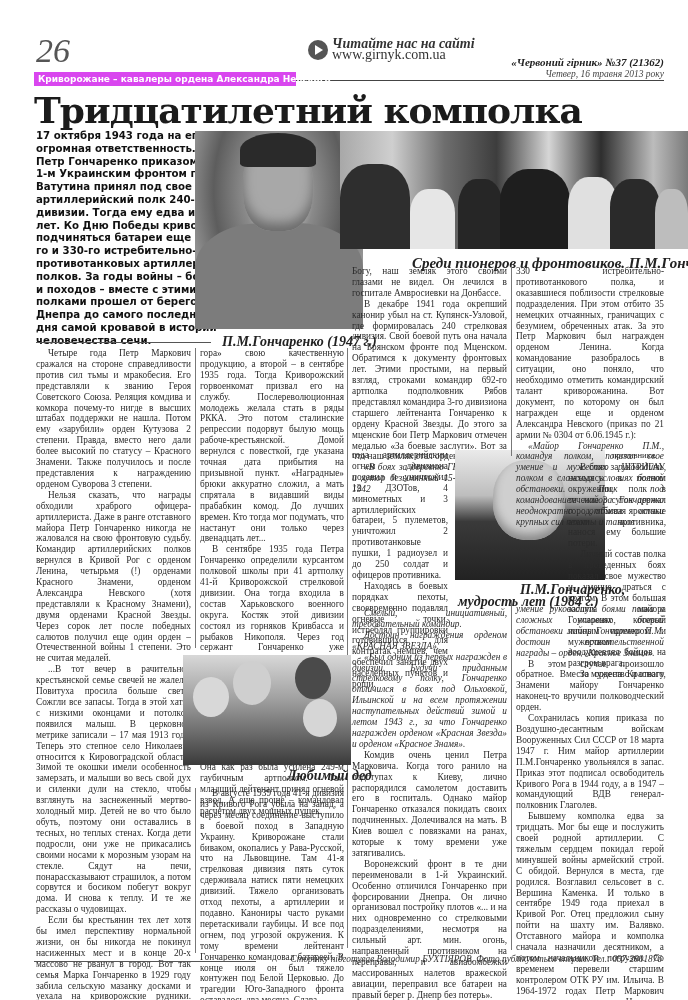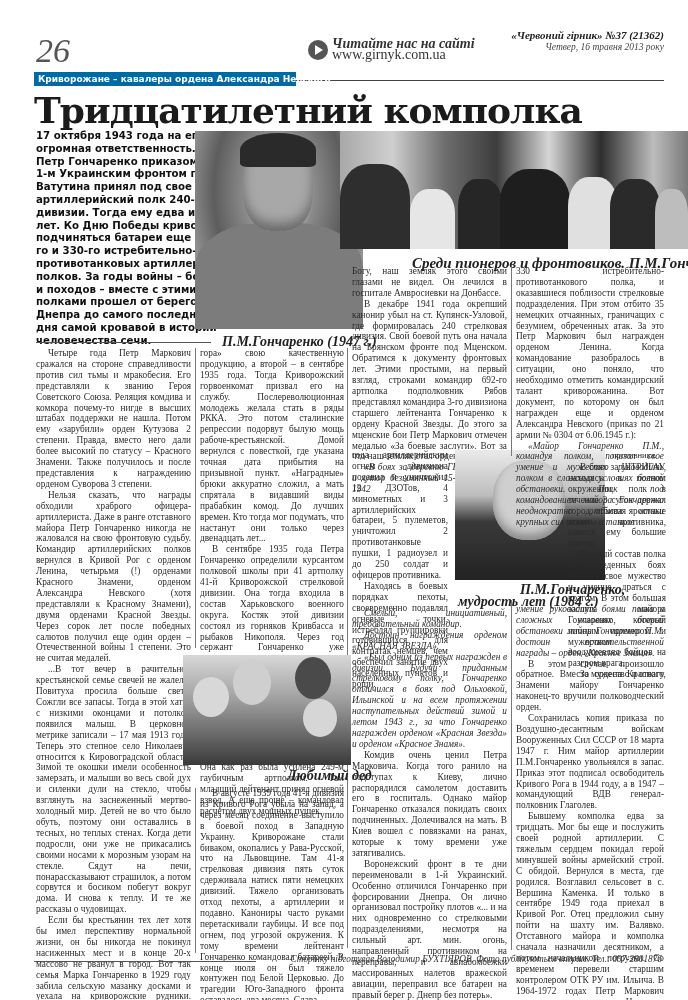--- a/index.html
+++ b/index.html
@@ -7,25 +7,25 @@
   .page { position: absolute; left: 0; top: 0; width: 608px; height: 1000px; }
 
   
   .hdr { position: absolute; left: 34px; top: 28px; width: 630px; height: 52px; border-bottom: 1.5px solid #444; }
   .pnum { position: absolute; left: 2px; top: 4px; font-family: "Liberation Serif", serif; font-style: italic; font-size: 34px; color: #555; }
   .section { position: absolute; left: 84px; top: 8px; font-family: "Liberation Serif", serif; font-style: italic; font-weight: bold; font-size: 34px; color: #222; letter-spacing: -0.5px; border-bottom: 2px solid #222; line-height: 36px; }
   .play { position: absolute; left: 274px; top: 12px; width: 20px; height: 20px; border-radius: 50%; background: #555; }
   .play::after { content: ""; position: absolute; left: 7px; top: 5px; border-left: 8px solid #fff; border-top: 5px solid transparent; border-bottom: 5px solid transparent; }
   .site { position: absolute; left: 298px; top: 10px; font-family: "Liberation Serif", serif; font-size: 14px; line-height: 11px; color: #333; }
   .site .read { font-style: italic; font-weight: bold; }
-  .issue { position: absolute; right: 0; top: 1px; text-align: right; font-family: "Liberation Serif", serif; font-size: 11px; line-height: 12px; color: #222; }
+  .issue { position: absolute; right: 0; top: 28px; text-align: right; font-family: "Liberation Serif", serif; font-size: 11px; line-height: 12px; color: #222; }
   .issue .t { font-style: italic; font-weight: bold; }
   .issue .d { font-style: italic; font-size: 9.5px; color: #444; }
 
-  .rubric { position: absolute; left: 34px; top: 72px; width: 262px; height: 14px; background: #0369a1; color: #fff; font-family: "DejaVu Sans", sans-serif; font-weight: bold; font-size: 9px; line-height: 14px; padding-left: 4px; box-sizing: border-box; white-space: nowrap; }
+  .rubric { position: absolute; left: 34px; top: 72px; width: 262px; height: 14px; background: #d946ef; color: #fff; font-family: "DejaVu Sans", sans-serif; font-weight: bold; font-size: 9px; line-height: 14px; padding-left: 4px; box-sizing: border-box; white-space: nowrap; }
 
   .title { position: absolute; left: 34px; top: 88px; font-family: "DejaVu Serif", serif; font-weight: bold; font-size: 36px; letter-spacing: -1px; color: #1b1b1b; line-height: 44px; }
 
   .lead { position: absolute; left: 36px; top: 130px; width: 300px; font-family: "DejaVu Sans", sans-serif; font-weight: bold; font-size: 10.2px; line-height: 12.8px; color: #111; }
   .lead .l { display: block; white-space: nowrap; }
 
   
   .photo { position: absolute; background: #7a7a7a; overflow: hidden; }
   .ph1 { left: 195px; top: 131px; width: 168px; height: 198px; background: radial-gradient(ellipse at 50% 30%, #bdbdbd 0 18%, #8a8a8a 30%, #5d5d5d 55%, #9a9a9a 80%); }
   .ph1 .face { position: absolute; left: 48px; top: 8px; width: 70px; height: 92px; border-radius: 45% 45% 40% 40%; background: #a8a8a8; box-shadow: inset 0 -8px 12px #6b6b6b; }

